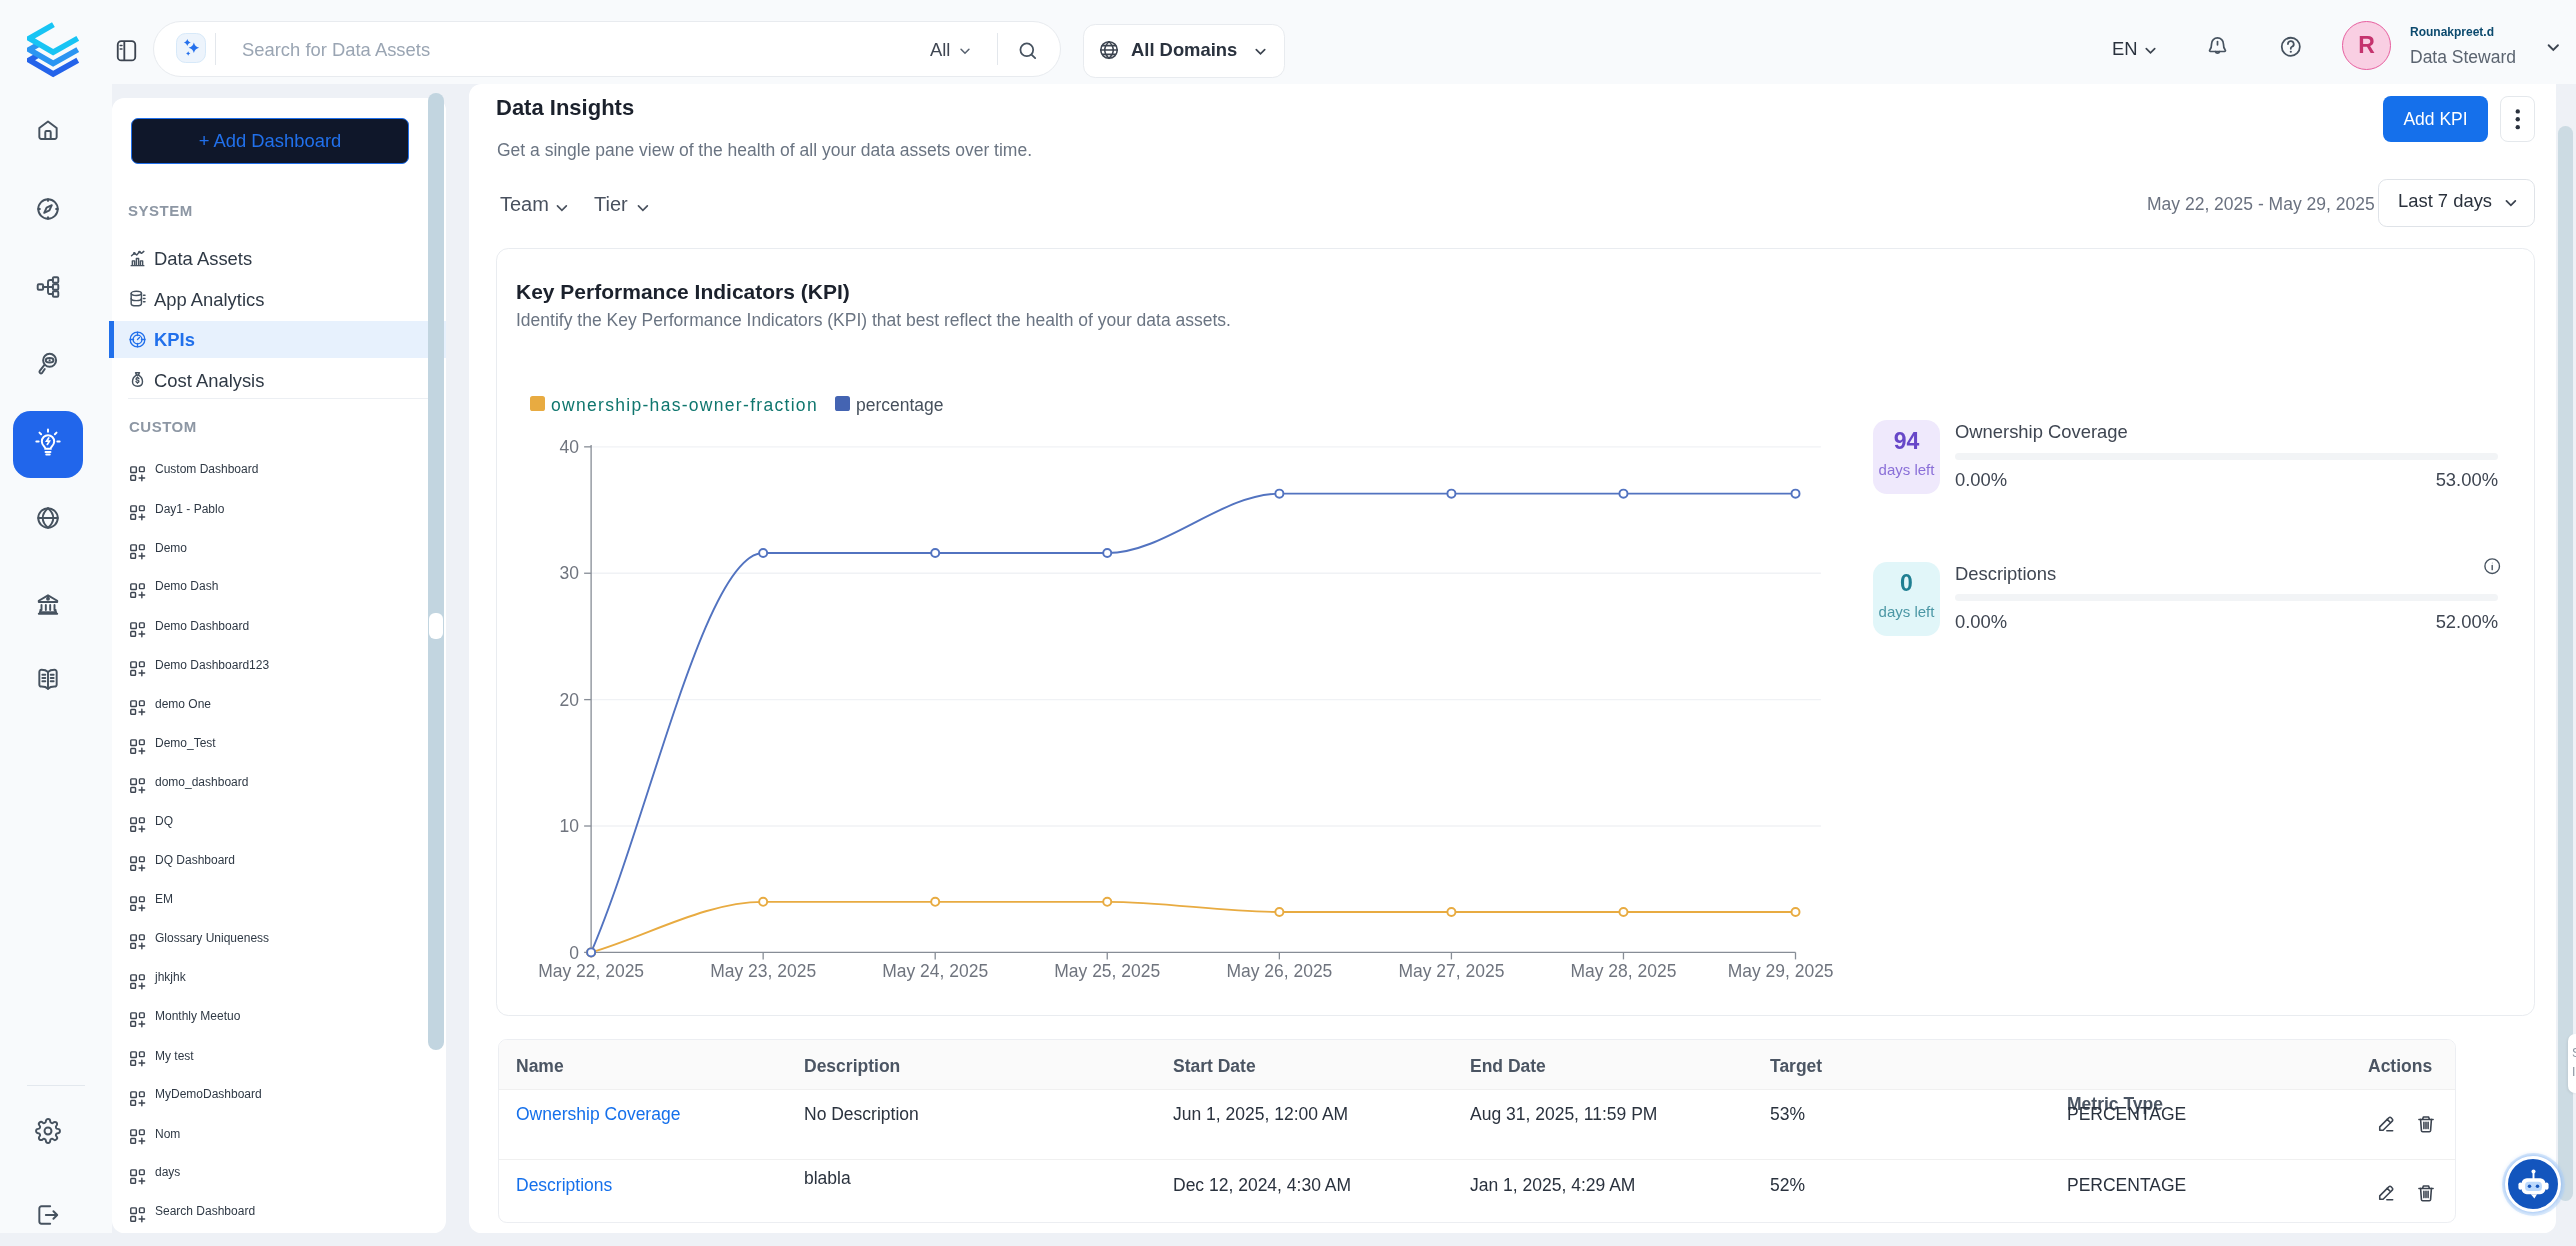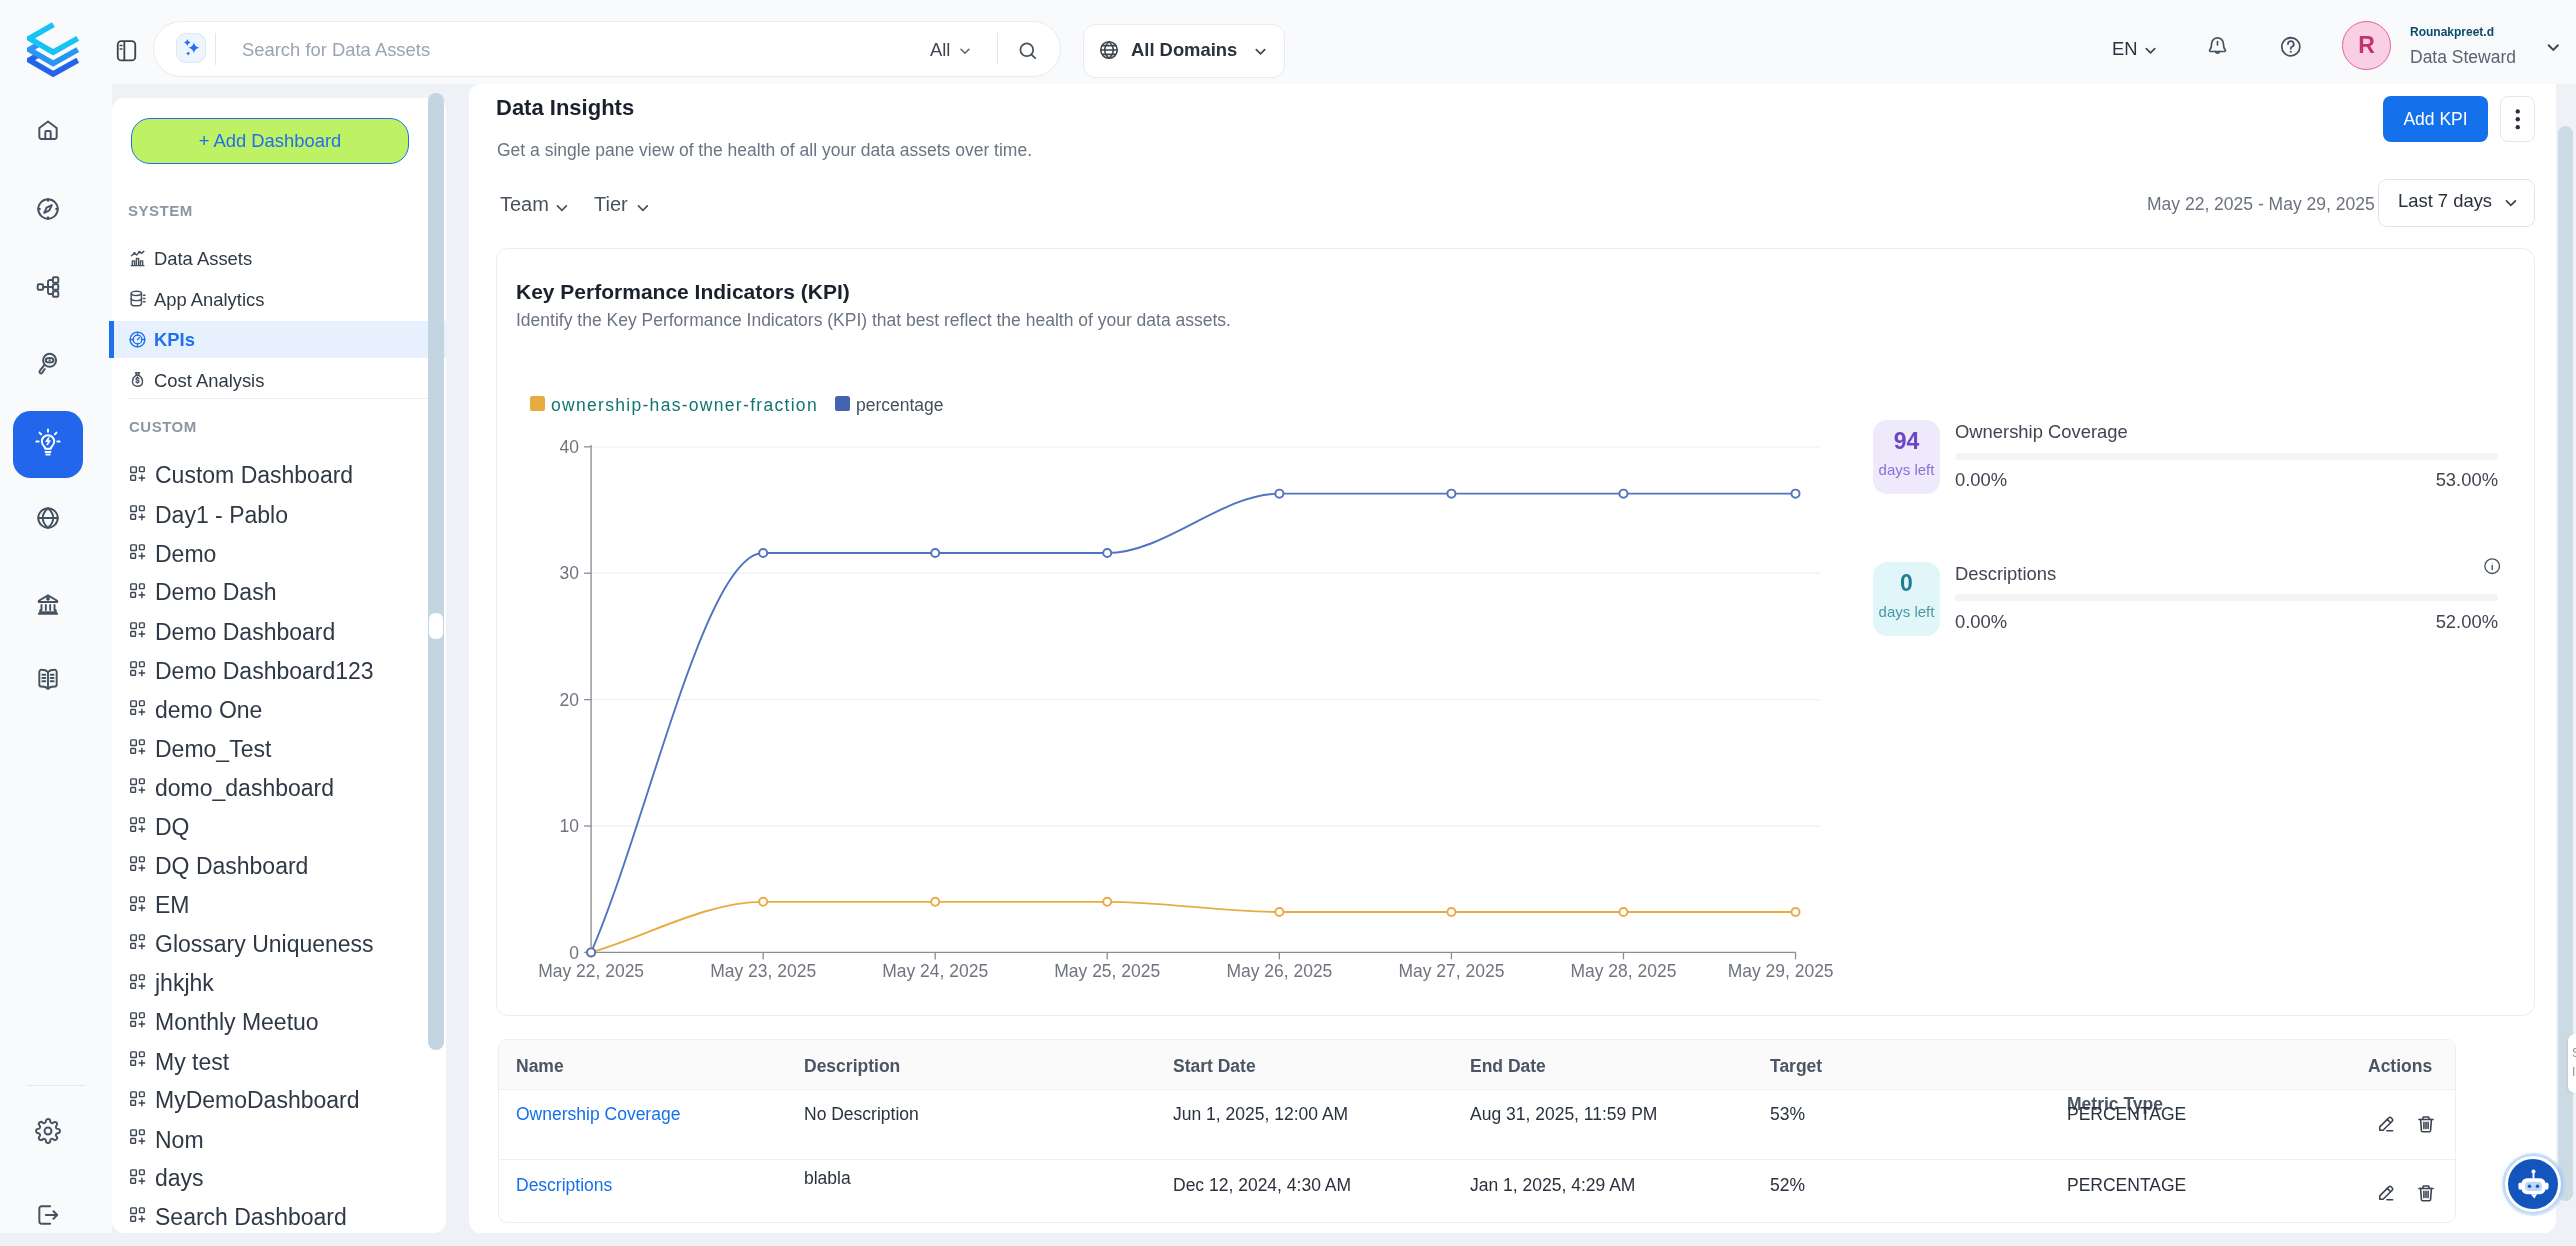--- a/index.html
+++ b/index.html
@@ -5,21 +5,21 @@
 * { margin:0; padding:0; box-sizing:border-box; }
 html,body { width:2576px; height:1246px; overflow:hidden; }
 body { font-family:"Liberation Sans", sans-serif; background:#eef1f6; position:relative; }
 .abs { position:absolute; }
 #topbar { left:0; top:0; width:2576px; height:84px; background:#f8fafc; }
 #railbg { left:0; top:84px; width:112px; height:1149px; background:#f8fafc; }
 #sidebar { left:112px; top:98px; width:334px; height:1135px; background:#fff; border-radius:12.3px; }
 #mainpanel { left:469px; top:84px; width:2087px; height:1149px; background:#fff; border-radius:12.3px 0 12.3px 12.3px; }
 .ico { stroke:#46525f; fill:none; stroke-width:1.8; stroke-linecap:round; stroke-linejoin:round; }
 .sitem { left:154px; font-size:18.4px; color:#2f3945; }
-.citem { left:155px; font-size:23px; color:#2f3945; }
+.citem { left:155px; font-size:12px; color:#2f3945; }
 .dashico { width:19px; height:20px; }
 .thead { top:1056px; font-size:17.5px; color:#4b5563; font-weight:600; }
 .r1 { top:1104px; font-size:17.5px; color:#2a323e; }
 .r2 { top:1175px; font-size:17.5px; color:#2a323e; }
 .link { color:#1570eb !important; }
 .actico { width:20px; height:20px; }
 </style>
 </head>
 <body>
 <svg width="0" height="0" style="position:absolute">
@@ -168,21 +168,21 @@
   <circle cx="12" cy="12" r="3.2" class="ico"></circle>
   <path d="M19.4 15 a1.7 1.7 0 0 0 .34 1.87 l.06 .06 a2 2 0 1 1 -2.83 2.83 l-.06 -.06 a1.7 1.7 0 0 0 -1.87 -.34 a1.7 1.7 0 0 0 -1 1.51 V21 a2 2 0 1 1 -4 0 v-.09 a1.7 1.7 0 0 0 -1.1 -1.51 a1.7 1.7 0 0 0 -1.87 .34 l-.06 .06 a2 2 0 1 1 -2.83 -2.83 l.06 -.06 a1.7 1.7 0 0 0 .34 -1.87 a1.7 1.7 0 0 0 -1.51 -1 H3 a2 2 0 1 1 0 -4 h.09 a1.7 1.7 0 0 0 1.51 -1.1 a1.7 1.7 0 0 0 -.34 -1.87 l-.06 -.06 a2 2 0 1 1 2.83 -2.83 l.06 .06 a1.7 1.7 0 0 0 1.87 .34 h.09 a1.7 1.7 0 0 0 1 -1.51 V3 a2 2 0 1 1 4 0 v.09 a1.7 1.7 0 0 0 1 1.51 a1.7 1.7 0 0 0 1.87 -.34 l.06 -.06 a2 2 0 1 1 2.83 2.83 l-.06 .06 a1.7 1.7 0 0 0 -.34 1.87 v.09 a1.7 1.7 0 0 0 1.51 1 H21 a2 2 0 1 1 0 4 h-.09 a1.7 1.7 0 0 0 -1.51 1 Z" class="ico" stroke-width="1.6"></path>
 </svg>
 <svg class="abs" style="left:35px;top:1202px;" width="26" height="26" viewBox="0 0 24 24">
   <path d="M14 4 H6 a2 2 0 0 0 -2 2 v12 a2 2 0 0 0 2 2 h8" class="ico"></path>
   <path d="M10 12 h10 M17 8.5 L20.5 12 L17 15.5" class="ico"></path>
 </svg>
 <div class="abs" id="sidebar"></div>
 <div class="abs" style="left:112px;top:321px;width:334px;height:37px;background:#e7f1fd;"></div>
 <div class="abs" style="left:109px;top:321px;width:5.3px;height:37px;background:#2170eb;"></div>
-<div class="abs" style="left:131px;top:118px;width:278px;height:46px;border:1.3px solid #2170eb;border-radius:19px;background:#bef264;text-align:center;line-height:44px;font-size:18.4px;color:#2170eb;">+ Add Dashboard</div>
+<div class="abs" style="left:131px;top:118px;width:278px;height:46px;border:1.3px solid #2170eb;border-radius:7px;background:#0f172a;text-align:center;line-height:44px;font-size:18.4px;color:#2170eb;">+ Add Dashboard</div>
 <div class="abs" style="left:128px;top:202px;font-size:15px;font-weight:600;letter-spacing:0.5px;color:#8d97a4;">SYSTEM</div>
 
 <svg class="abs" style="left:128px;top:249px;" width="19" height="19" viewBox="0 0 24 24">
   <path d="M4 21 h16 M5.5 21 v-6 h2.8 v6 M10.6 21 v-9 h2.8 v9 M15.7 21 v-6 h2.8 v6" class="ico" stroke-width="1.7"></path>
   <path d="M4.5 8.5 L8 5.5 L11 7.5 L14.5 3.5 L17 5.5 L20 3" class="ico" stroke-width="1.7"></path>
   <circle cx="8" cy="5.5" r="0.8" class="ico" stroke-width="1.4"></circle>
     <circle cx="14.5" cy="3.8" r="0.8" class="ico" stroke-width="1.4"></circle>
 </svg>
 <div class="abs sitem" style="top:248px;">Data Assets</div>
 <svg class="abs" style="left:128px;top:289px;" width="19" height="19" viewBox="0 0 24 24">

